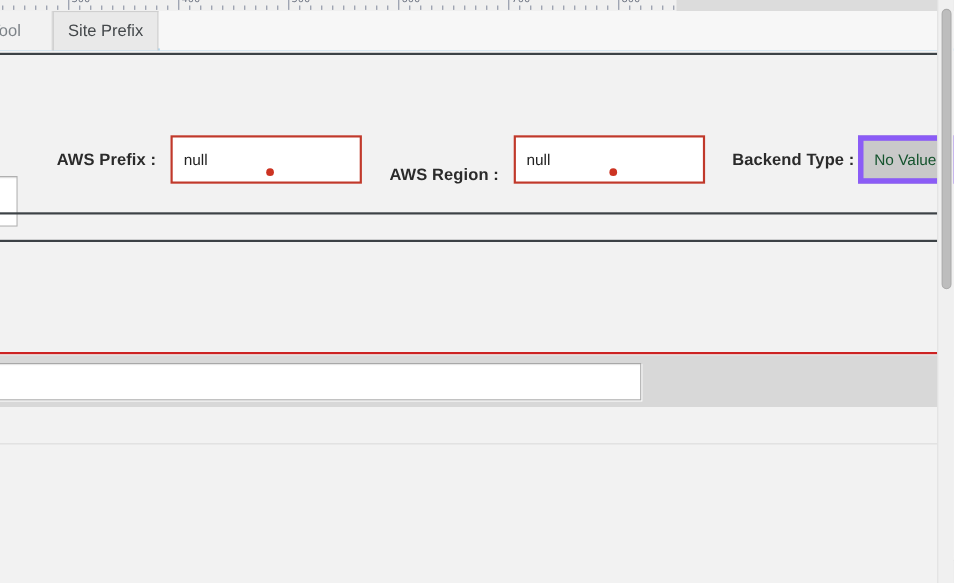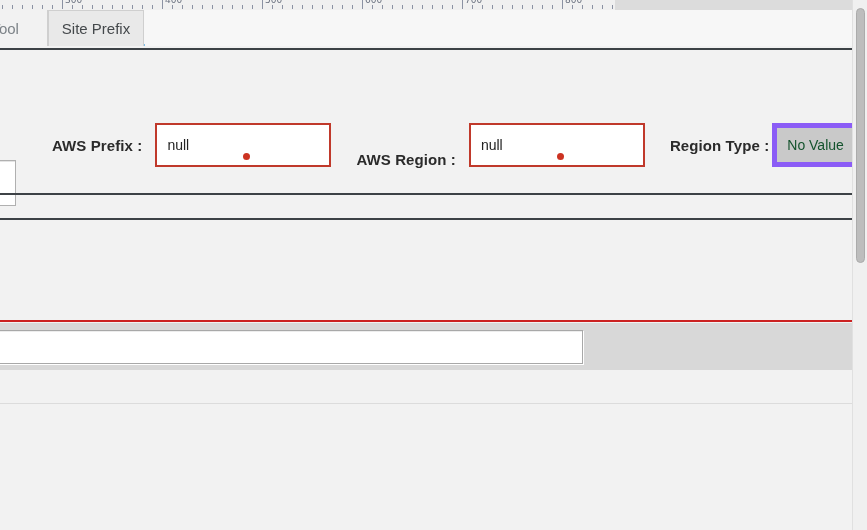--- a/index.html
+++ b/index.html
@@ -386,21 +386,21 @@
       <span>null</span>
       <span class="err-dot"></span>
     </div>
 
     <span class="field-label" style="margin-left:25px;margin-top:28px;">AWS Region :</span>
     <div class="inp err" style="margin-left:13px; width:176px;">
       <span>null</span>
       <span class="err-dot"></span>
     </div>
 
-    <span class="field-label" style="margin-left:25px;">Region Type :</span>
+    <span class="field-label" style="margin-left:25px;">Backend Type :</span>
     <div class="inp disabled" style="margin-left:3px; width:90px;">
       <span>No Value</span>
     </div>
   </div>
 
   <div class="rule-dark" style="top:145px;"></div>
   <div class="rule-dark" style="top:170px;"></div>
 
   <div class="rule-red" style="top:272px;"></div>
 

